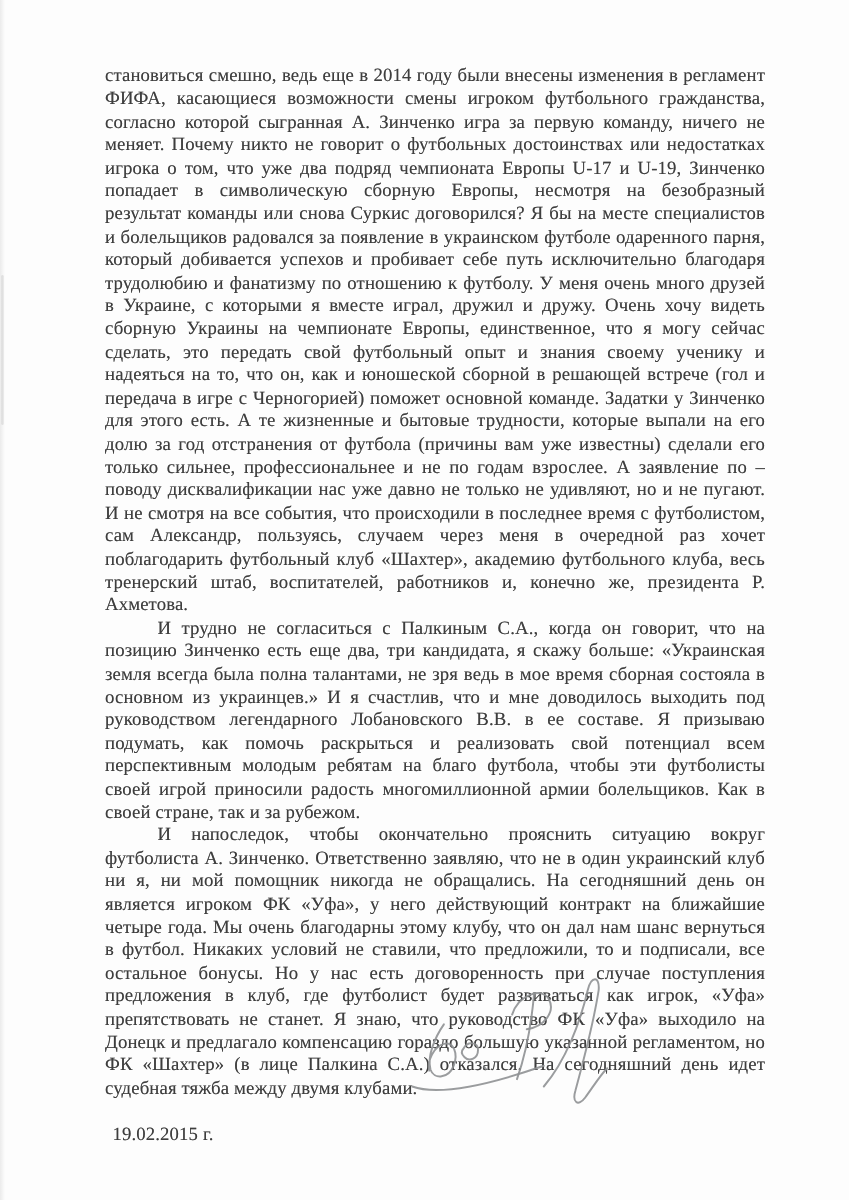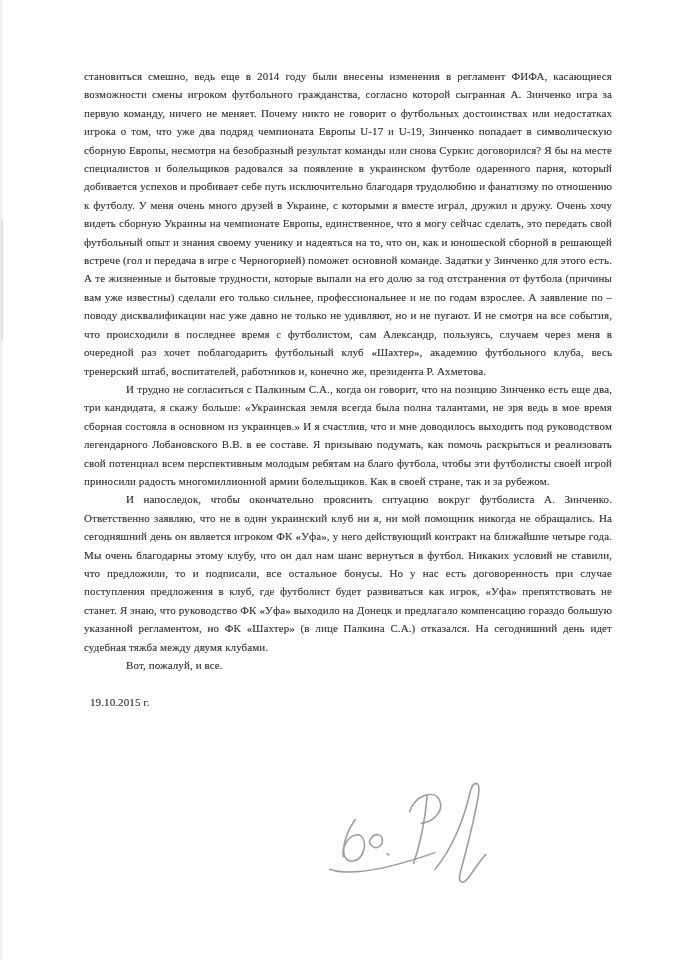--- a/index.html
+++ b/index.html
@@ -28,23 +28,23 @@
     .scan-speck {
       position: absolute;
       left: 1px; top: 220px;
       width: 2px; height: 120px;
       background: rgba(0,0,0,0.08);
       border-radius: 2px;
     }
     .body-text {
       position: absolute;
       left: 84px;
-      top: 67px;
+      top: 52px;
       width: 528px;
-      font-size: 11px;
+      font-size: 15px;
       line-height: 18.4px;
       letter-spacing: 0.1px;
       text-align: justify;
       text-shadow: 0 0 0.5px rgba(62,62,62,0.55);
     }
     .body-text p {
       margin: 0;
     }
     p.para {
       text-indent: 42px;
@@ -81,22 +81,21 @@
 <body>
 
 <div class="page">
   <div class="scan-edge"></div>
   <div class="scan-speck"></div>
 
   <div class="body-text">
     <p class="para first">становиться смешно, ведь еще в 2014 году были внесены изменения в регламент ФИФА, касающиеся возможности смены игроком футбольного гражданства, согласно которой сыгранная А. Зинченко игра за первую команду, ничего не меняет. Почему никто не говорит о футбольных достоинствах или недостатках игрока о том, что уже два подряд чемпионата Европы U-17 и U-19, Зинченко попадает в символическую сборную Европы, несмотря на безобразный результат команды или снова Суркис договорился? Я бы на месте специалистов и болельщиков радовался за появление в украинском футболе одаренного парня, который добивается успехов и пробивает себе путь исключительно благодаря трудолюбию и фанатизму по отношению к футболу. У меня очень много друзей в Украине, с которыми я вместе играл, дружил и дружу. Очень хочу видеть сборную Украины на чемпионате Европы, единственное, что я могу сейчас сделать, это передать свой футбольный опыт и знания своему ученику и надеяться на то, что он, как и юношеской сборной в решающей встрече (гол и передача в игре с Черногорией) поможет основной команде. Задатки у Зинченко для этого есть. А те жизненные и бытовые трудности, которые выпали на его долю за год отстранения от футбола (причины вам уже известны) сделали его только сильнее, профессиональнее и не по годам взрослее. А заявление по – поводу дисквалификации нас уже давно не только не удивляют, но и не пугают. И не смотря на все события, что происходили в последнее время  с футболистом, сам Александр, пользуясь, случаем через меня в очередной раз хочет поблагодарить футбольный клуб «Шахтер», академию футбольного клуба, весь тренерский штаб, воспитателей, работников и, конечно же, президента Р. Ахметова.</p>
     <p class="para">И трудно не согласиться с Палкиным С.А., когда он говорит, что на позицию Зинченко есть еще два, три кандидата, я скажу больше: «Украинская земля всегда была полна талантами, не зря ведь в мое время сборная состояла в основном из украинцев.» И я счастлив, что и мне доводилось выходить под руководством легендарного Лобановского В.В. в ее составе. Я призываю подумать, как помочь раскрыться  и реализовать свой потенциал всем перспективным молодым ребятам на благо футбола, чтобы эти футболисты своей игрой приносили радость многомиллионной армии болельщиков. Как в своей стране, так и за рубежом.</p>
     <p class="para">И напоследок, чтобы окончательно прояснить ситуацию вокруг футболиста А. Зинченко. Ответственно заявляю, что не в один украинский клуб ни я, ни мой помощник никогда не обращались. На сегодняшний день он является игроком ФК «Уфа», у него действующий контракт на ближайшие четыре года. Мы очень благодарны этому клубу, что он дал нам шанс вернуться в футбол. Никаких условий не ставили, что предложили, то и подписали, все остальное бонусы. Но у нас есть договоренность при случае поступления предложения в клуб, где футболист будет развиваться как игрок, «Уфа» препятствовать не станет. Я знаю, что руководство ФК «Уфа» выходило на Донецк и предлагало компенсацию гораздо большую указанной регламентом, но ФК «Шахтер» (в лице Палкина С.А.) отказался. На сегодняшний день идет судебная тяжба между двумя клубами.</p>
-    <p class="closing">Вот, пожалуй, и все.</p>
-    <p class="date-line">19.10.2015 г.</p>
+    <p class="date-line">19.02.2015 г.</p>
   </div>
 
   <svg class="signature" viewBox="0 0 200 130" aria-hidden="true">
     <path d="M36,46 C29,56 22,72 25,83 C28,92 40,90 44,80 C48,70 44,60 36,62 C28,64 22,76 24,84"></path>
     <path d="M52,66 C56,59 64,61 64,67 C64,74 57,77 53,73 C50,70 50,68 52,66"></path>
     <path d="M69,81 L70.5,82.5"></path>
     <path d="M10,97 C32,105 72,96 118,80"></path>
     <path d="M92,38 C97,22 116,15 122,25 C128,36 118,48 104,50"></path>
     <path d="M110,21 C108,44 104,68 96,91"></path>
     <path d="M118,97 C136,76 148,44 154,18 C157,6 164,6 163,18 C159,44 150,78 144,100 C141,110 146,114 152,106 C158,98 164,88 170,82"></path>

